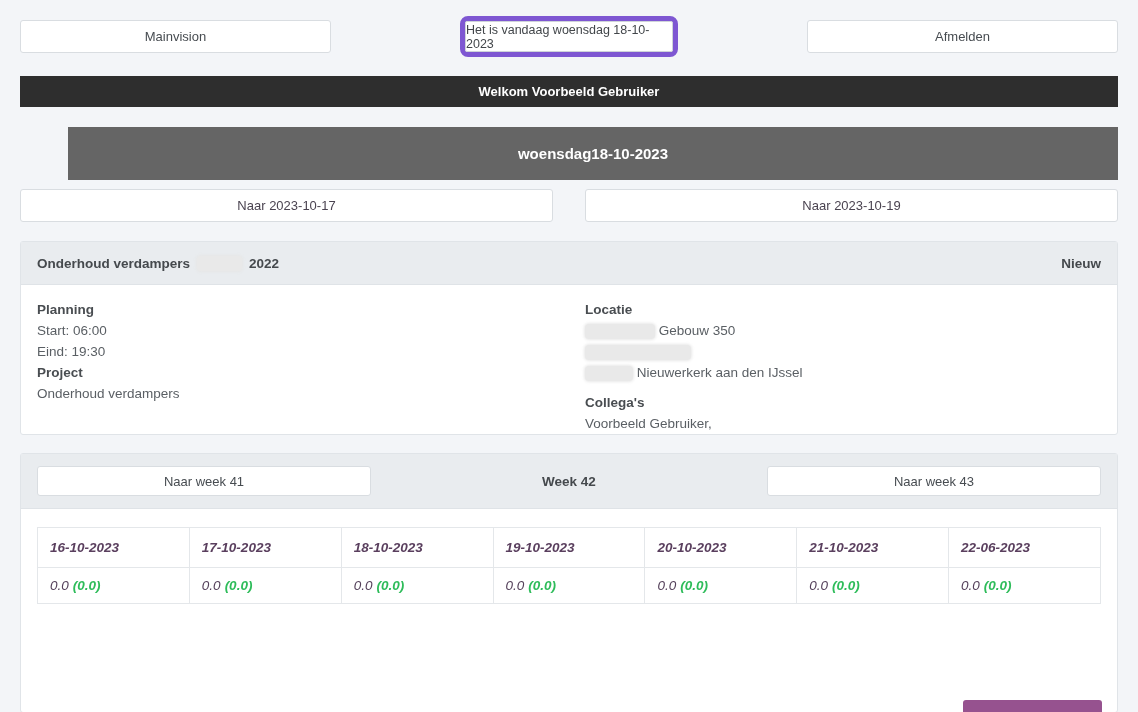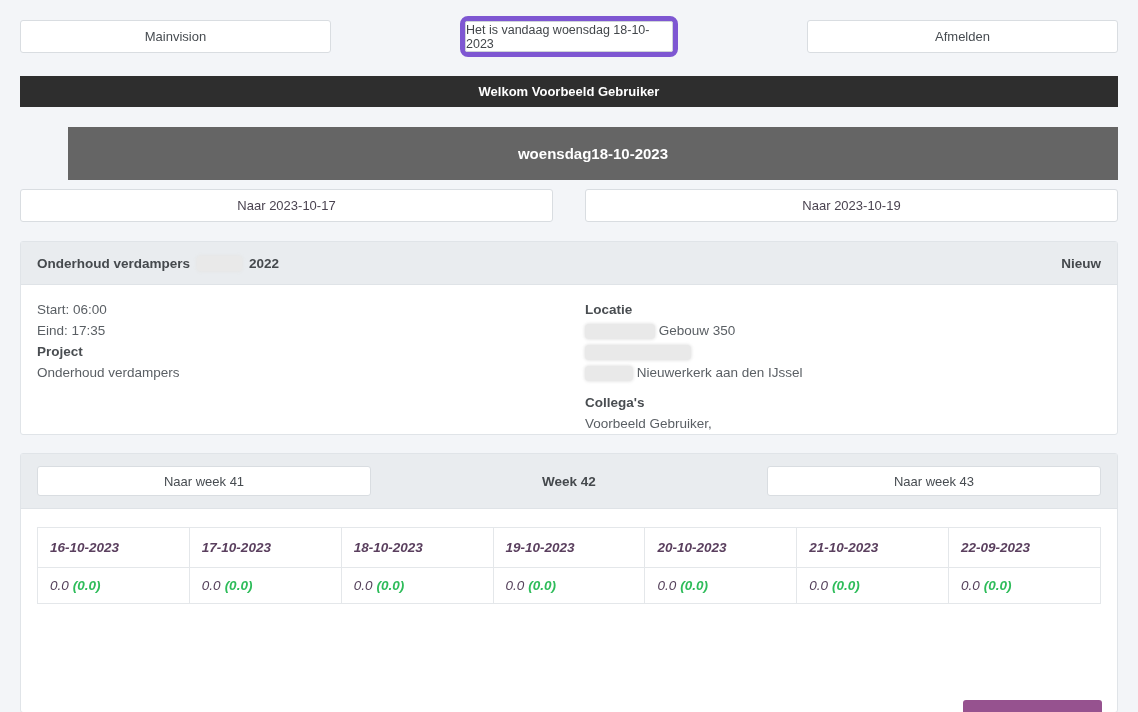--- a/index.html
+++ b/index.html
@@ -204,22 +204,23 @@
       <div class="title-left">
         <span>Onderhoud verdampers</span>
         <span class="blur" style="width:45px"></span>
         <span>2022</span>
       </div>
       <div>Nieuw</div>
     </div>
 
     <div class="card-body">
       <div class="col">
+        <div class="lbl">Planning</div>
         <div class="line">Start: 06:00</div>
-        <div class="line">Eind: 17:35</div>
+        <div class="line">Eind: 19:30</div>
         <div class="lbl">Project</div>
         <div class="line">Onderhoud verdampers</div>
       </div>
 
       <div class="col col-right">
         <div class="lbl">Locatie</div>
         <div class="line">
           <span class="blur" style="width:70px"></span>
           <span>Gebouw 350</span>
         </div>
@@ -247,21 +248,21 @@
     <div class="table-area">
       <table class="week">
         <thead>
           <tr>
             <th>16-10-2023</th>
             <th>17-10-2023</th>
             <th>18-10-2023</th>
             <th>19-10-2023</th>
             <th>20-10-2023</th>
             <th>21-10-2023</th>
-            <th>22-09-2023</th>
+            <th>22-06-2023</th>
           </tr>
         </thead>
         <tbody>
           <tr>
             <td><span>0.0</span><span class="paren">(0.0)</span></td>
             <td><span>0.0</span><span class="paren">(0.0)</span></td>
             <td><span>0.0</span><span class="paren">(0.0)</span></td>
             <td><span>0.0</span><span class="paren">(0.0)</span></td>
             <td><span>0.0</span><span class="paren">(0.0)</span></td>
             <td><span>0.0</span><span class="paren">(0.0)</span></td>

